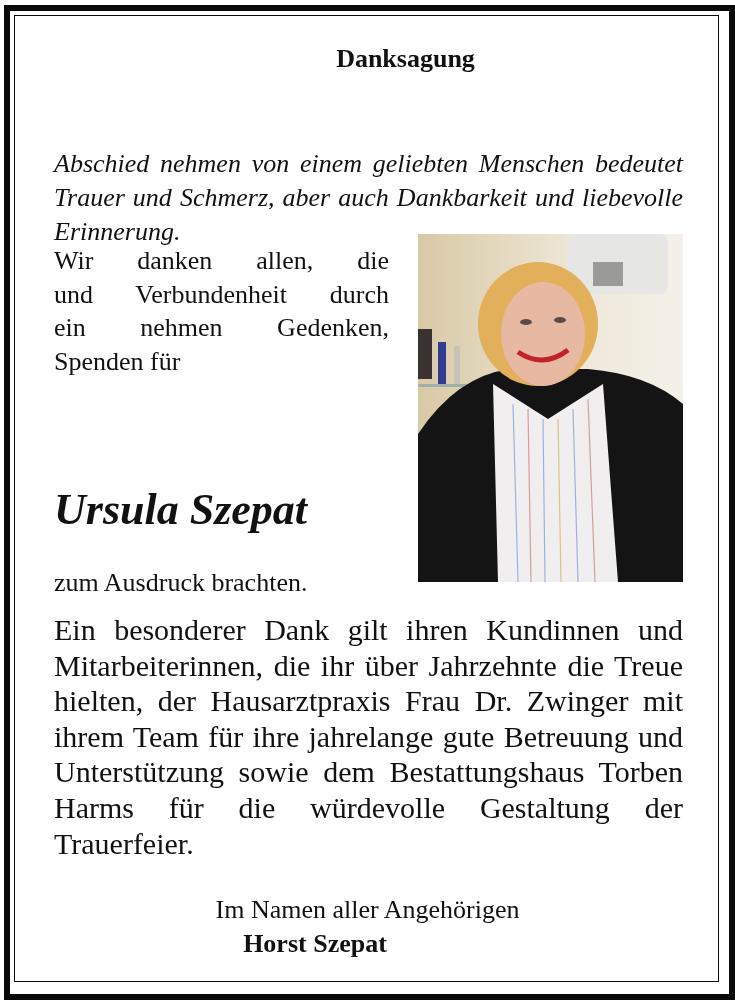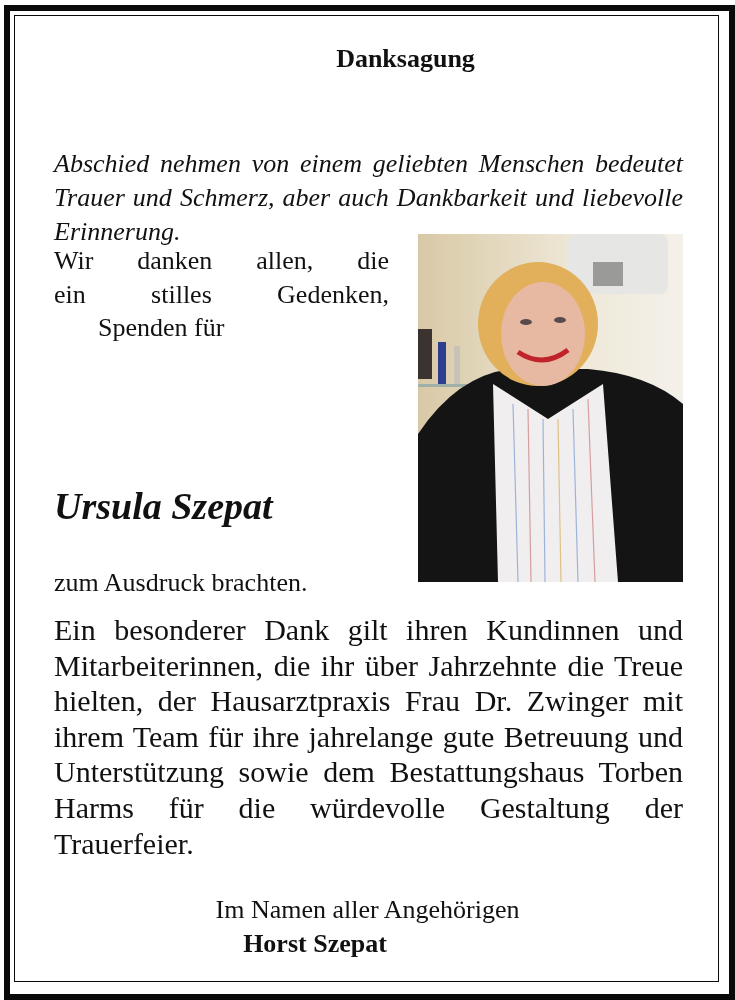--- a/index.html
+++ b/index.html
@@ -2,40 +2,41 @@
 <html><head>
 <meta charset="utf-8">
 <style>
   html, body { margin:0; padding:0; background:#fff; }
   body { width:735px; height:1000px; position:relative; overflow:hidden; font-family:"Liberation Serif", serif; color:#111; }
   .outer { position:absolute; left:4px; top:5px; width:719px; height:983px; border:6px solid #0a0a0a; }
   .inner { position:absolute; left:14px; top:15px; width:703px; height:965px; border:1.5px solid #0a0a0a; }
   .title { position:absolute; left:0; width:735px; top:44px; text-align:center; font-weight:bold; font-size:26px;padding-left:38px; }
   .intro { position:absolute; left:54px; width:629px; top:99px; font-style:italic; font-size:26px; line-height:34px; text-align:justify; text-align-last:left;margin-top:48px; }
   .col { position:absolute; left:54px; width:335px; top:244px; font-size:26px; line-height:33.5px; text-align:justify; }
-  .col .last { text-align:left;margin-left:44px; }
-  .name { position:absolute; left:54px; top:484px; font-size:38px; font-weight:bold; font-style:italic; }
+  .col .last { text-align:left; }
+  .name { position:absolute; left:54px; top:484px; font-size:44px; font-weight:bold; font-style:italic; }
   .express { position:absolute; left:54px; top:568px; font-size:26px; }
   .photo { position:absolute; left:418px; top:234px; width:265px; height:348px; overflow:hidden; background:#e9dfc9; }
   .body { position:absolute; left:54px; width:629px; top:612px; font-size:30px; line-height:35.6px; text-align:justify; text-align-last:left; }
   .sig1 { position:absolute; left:0; width:735px; top:895px; text-align:center; font-size:26px; }
   .sig2 { position:absolute; left:0; width:630px; top:929px; text-align:center; font-size:26px; font-weight:bold; }
 </style>
 </head>
 <body>
 
 <div class="outer"></div>
 <div class="inner"></div>
 
 <div class="title">Danksagung</div>
 <div class="intro">Abschied nehmen von einem geliebten Menschen bedeutet Trauer und Schmerz, aber auch Dankbarkeit und liebevolle Erinnerung.</div>
 
 <div class="col">
   <div style="text-align-last:justify">Wir danken allen, die</div>
-  <div style="text-align-last:justify">ein stilles Gedenken,</div>
+  <div style="text-align-last:justify">und Verbundenheit durch</div>
+  <div style="text-align-last:justify">ein nehmen Gedenken,</div>
   <div class="last">Spenden für</div>
 </div>
 
 <div class="name">Ursula Szepat</div>
 <div class="express">zum Ausdruck brachten.</div>
 
 <div class="photo" title="Portrait photo of Ursula Szepat smiling in a hair salon">
   <svg width="265" height="348" viewBox="0 0 265 348">
     <defs>
       <linearGradient id="bg" x1="0" x2="1" y1="0" y2="0">

